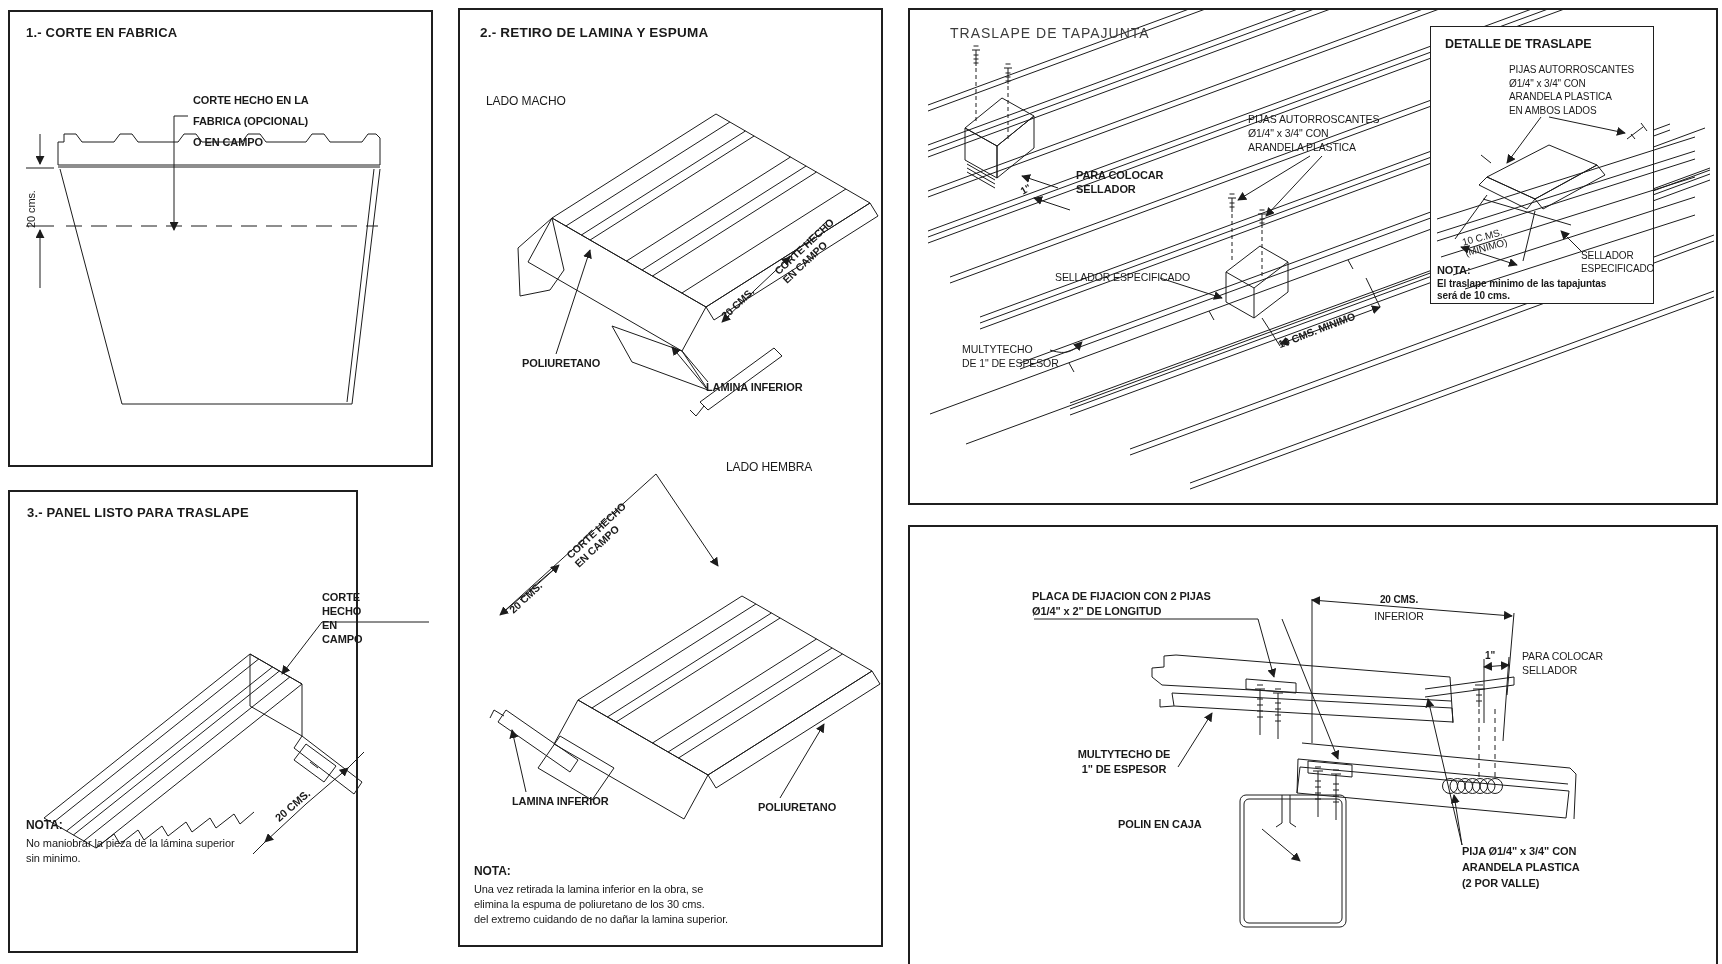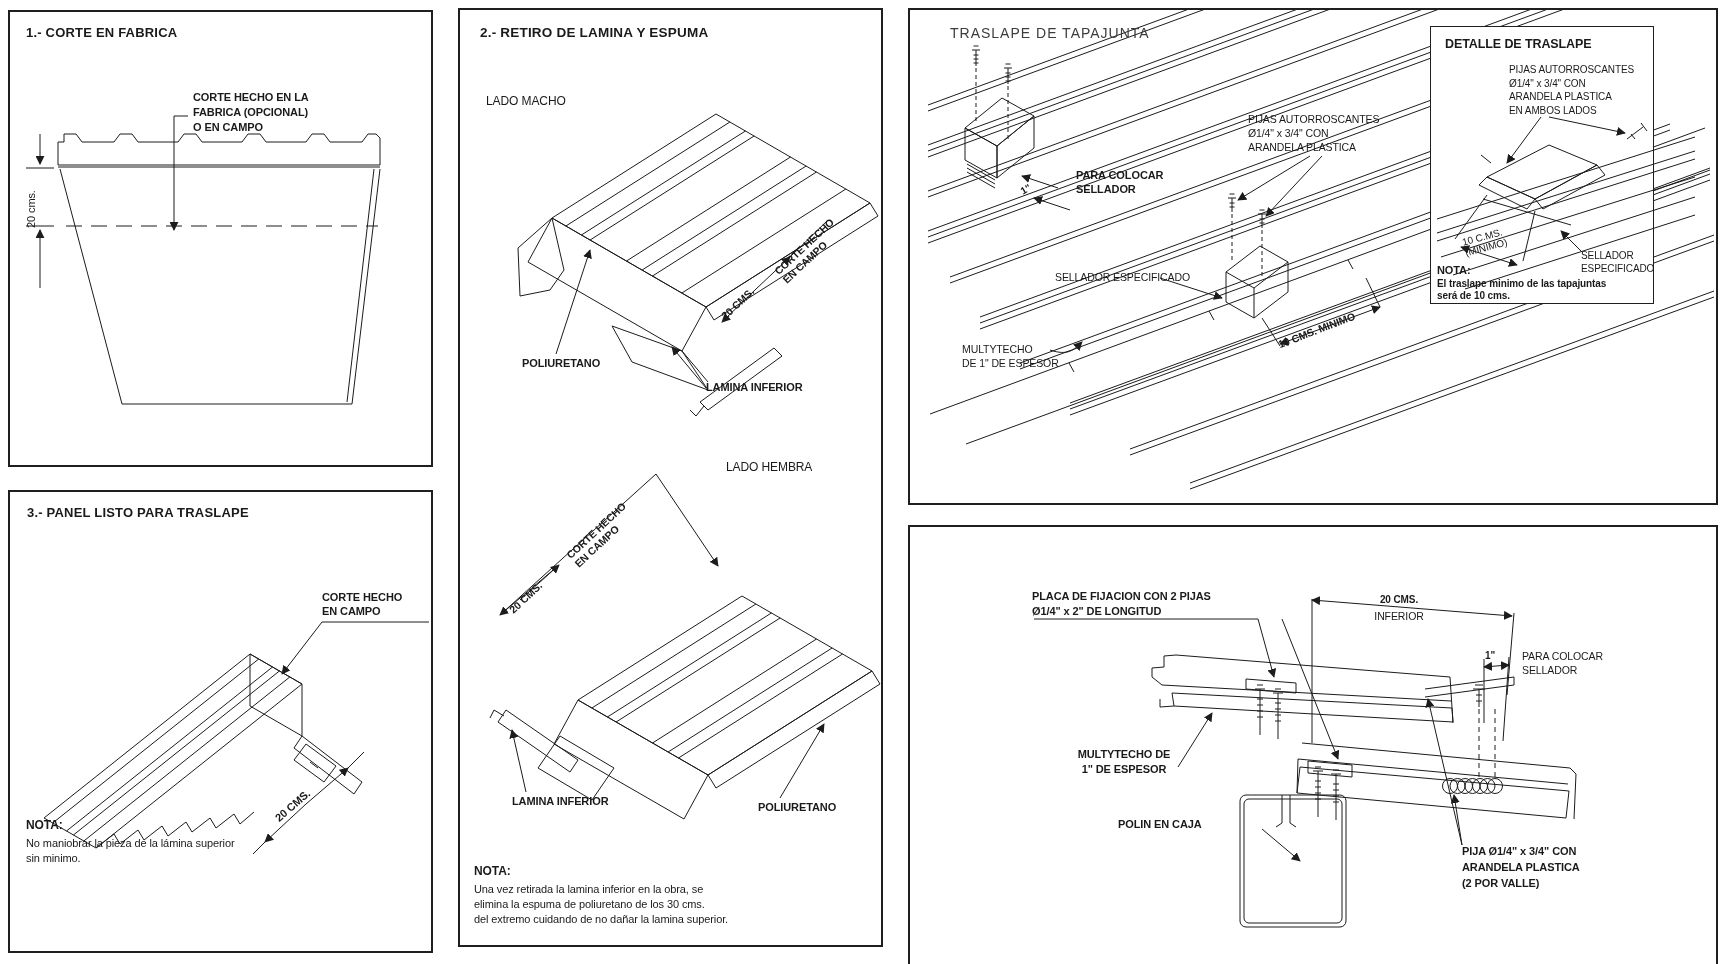--- a/index.html
+++ b/index.html
@@ -45,27 +45,27 @@
 
       <line x1="178" y1="104" x2="164" y2="104"></line>
       <line x1="164" y1="104" x2="164" y2="218" marker-end="url(#a1)"></line>
 
       <line x1="30" y1="122" x2="30" y2="152" marker-end="url(#a1)"></line>
       <line x1="16" y1="156" x2="44" y2="156"></line>
       <line x1="30" y1="276" x2="30" y2="218" marker-end="url(#a1)"></line>
       <line x1="16" y1="214" x2="44" y2="214"></line>
     </svg>
     <div class="lbl title" style="left:16px;top:14px">1.- CORTE EN FABRICA</div>
-    <div class="lbl b" style="left:183px;top:78px;line-height:15px">CORTE HECHO EN LA
+    <div class="lbl b" style="left:183px;top:78px;line-height:21px">CORTE HECHO EN LA
 FABRICA (OPCIONAL)
 O EN CAMPO</div>
     <div class="lbl rot" style="left:14px;top:216px;transform:rotate(-90deg)">20 cms.</div>
   </div>
 
-  <div class="panel" style="left:8px;top:490px;width:425px;height:463px">
+  <div class="panel" style="left:8px;top:490px;width:350px;height:463px">
     <svg width="421" height="459" viewBox="0 0 421 459">
       <defs>
         <marker id="a3" class="arr" viewBox="0 0 10 10" refX="9" refY="5" markerWidth="9" markerHeight="9" orient="auto-start-reverse">
             <path d="M0,0 L10,5 L0,10 z"></path>
           </marker>
         <pattern id="d3" width="7" height="7" patternUnits="userSpaceOnUse">
           <circle cx="2" cy="2" r="0.65" fill="#2a2a2a" stroke="none"></circle>
             <circle cx="5" cy="5" r="0.65" fill="#2a2a2a" stroke="none"></circle>
         </pattern>
       </defs>

